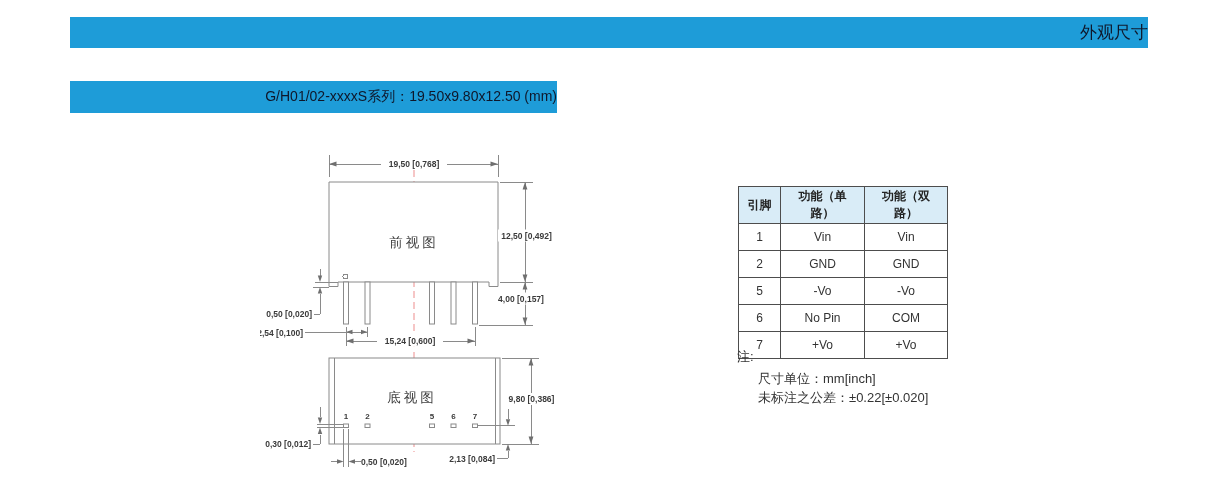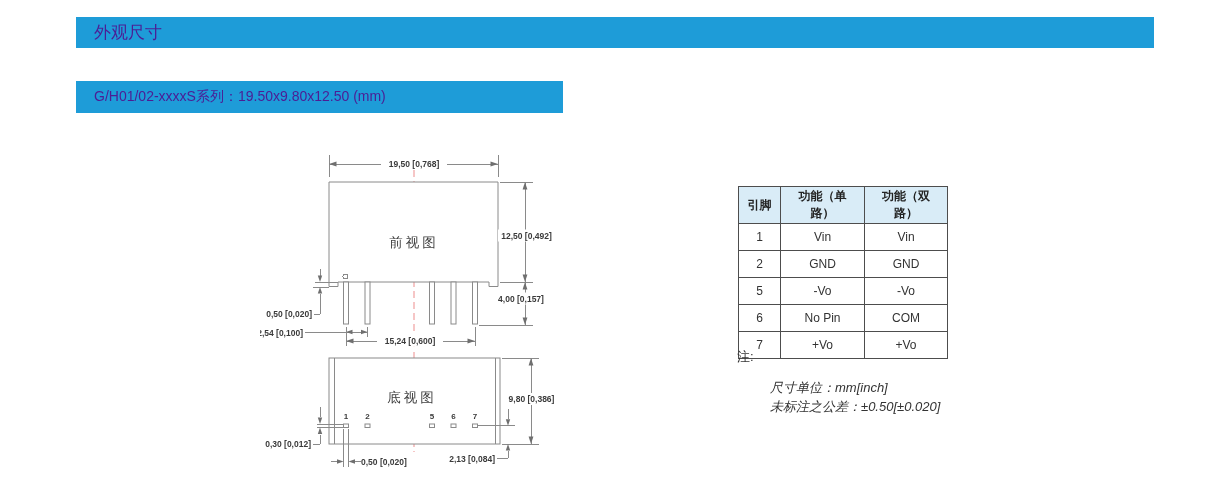--- a/index.html
+++ b/index.html
@@ -7,22 +7,22 @@
     --table-header-bg:#D9ECF7;
     --line:#8a8a8a;
     --centerline:#F2AEAE;
   }
   html,body{margin:0;padding:0;}
   body{
     width:1216px;height:498px;position:relative;background:#ffffff;
     font-family:"Liberation Sans", sans-serif;overflow:hidden;
   }
   .bar{
-    position:absolute;left:76px;background:var(--accent);color:#4c1d95;
-    display:flex;align-items:center;padding-left:18px;box-sizing:border-box;
+    position:absolute;left:70px;background:var(--accent);color:#0f172a;
+    display:flex;align-items:center;padding-left:18px;box-sizing:border-box;justify-content:flex-end;
   }
   .bar.section{top:17px;width:1078px;height:31px;font-size:17px;}
   .bar.series{top:81px;width:487px;height:32px;font-size:14px;}
   svg.drawing{position:absolute;left:260px;top:145px;}
   .ln{stroke:var(--line);stroke-width:1;fill:none;shape-rendering:crispEdges;}
   .shape{stroke:var(--line);stroke-width:1;fill:#ffffff;}
   .arr{fill:#6f6f6f;stroke:none;}
   .cl{stroke:var(--centerline);stroke-width:1.4;stroke-dasharray:7 4;fill:none;}
   .dimtxt{font-family:"Liberation Sans",sans-serif;font-size:8.5px;font-weight:bold;fill:#3a3a3a;}
   .pinlbl{font-family:"Liberation Sans",sans-serif;font-size:8px;font-weight:bold;fill:#3a3a3a;}
@@ -31,21 +31,21 @@
   table.pinout{
     position:absolute;left:738px;top:175px;border-collapse:collapse;
     font-size:12px;color:#333;text-align:center;table-layout:fixed;margin-top:11px;
   }
   table.pinout th,table.pinout td{border:1px solid #4d4d4d;padding:0 6px;}
   table.pinout th{background:var(--table-header-bg);height:36px;font-weight:bold;color:#222;font-size:12px;}
   table.pinout td{height:26px;}
   .col-pin{width:42px;} .col-s{width:84px;} .col-d{width:83px;}
   .notes{position:absolute;left:737px;top:348px;font-size:13px;color:#333;}
   .notes .note-title{margin:0 0 3px 0;}
-  .notes ul{list-style:none;margin:12px;padding:0 0 0 21px;font-style:italic;}
+  .notes ul{list-style:none;margin:0;padding:0 0 0 21px;}
   .notes li{line-height:19px;}
 </style>
 </head>
 <body>
 
 <div class="bar section">
   <span>外观尺寸</span>
 </div>
 
 <div class="bar series">
@@ -218,15 +218,15 @@
       <td>+Vo</td>
       <td>+Vo</td>
     </tr>
   </tbody>
 </table>
 
 <div class="notes">
   <p class="note-title">注:</p>
   <ul>
     <li>尺寸单位：mm[inch]</li>
-    <li>未标注之公差：±0.50[±0.020]</li>
+    <li>未标注之公差：±0.22[±0.020]</li>
   </ul>
 </div>
 
 </body></html>

